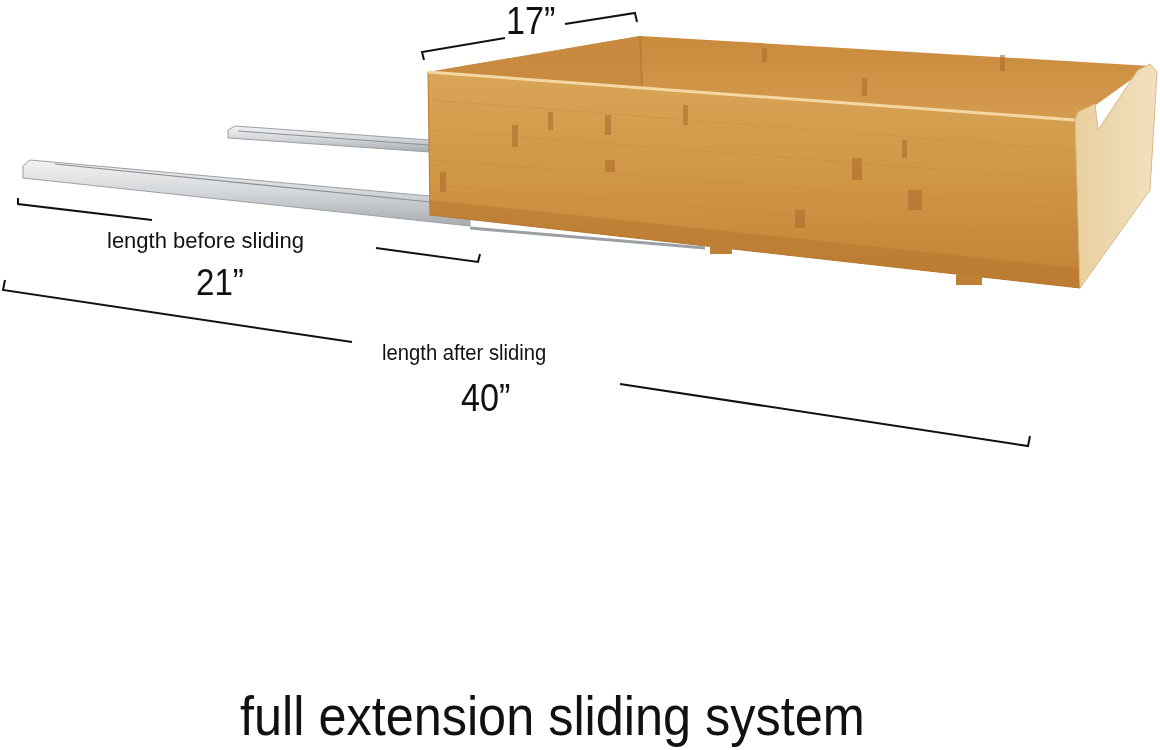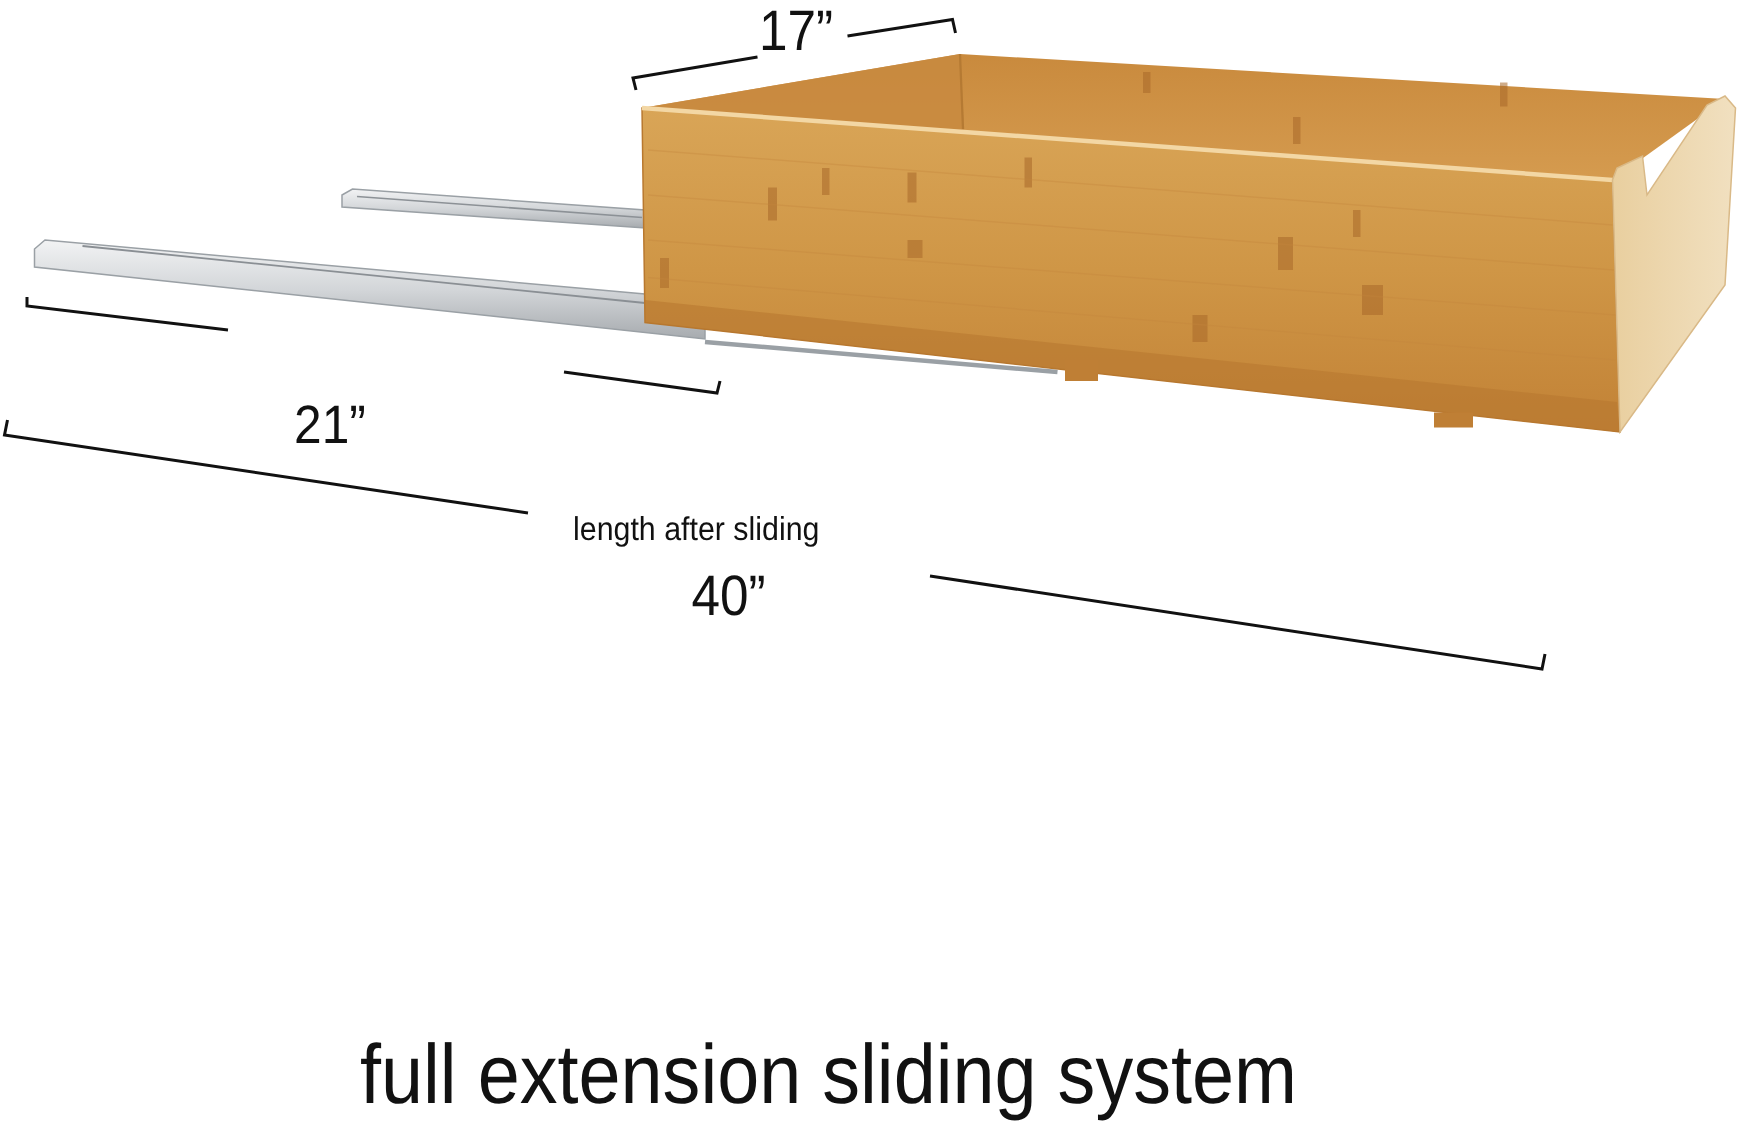--- a/index.html
+++ b/index.html
@@ -99,19 +99,20 @@
       <polyline points="18,198 18,204 152,220"></polyline>
       <polyline points="376,248 478,262 480,254"></polyline>
 
       <polyline points="5,280 3,290 352,342"></polyline>
       <polyline points="620,384 1028,446 1030,436"></polyline>
     </g>
   </svg>
 
   <div class="label dim-17">17”</div>
 
+  <div class="label before-text">length before sliding</div>
   <div class="label before-val">21”</div>
 
   <div class="label after-text">length after sliding</div>
   <div class="label after-val">40”</div>
 
   <div class="label caption">full extension sliding system</div>
 </div>
 
 </body></html>

